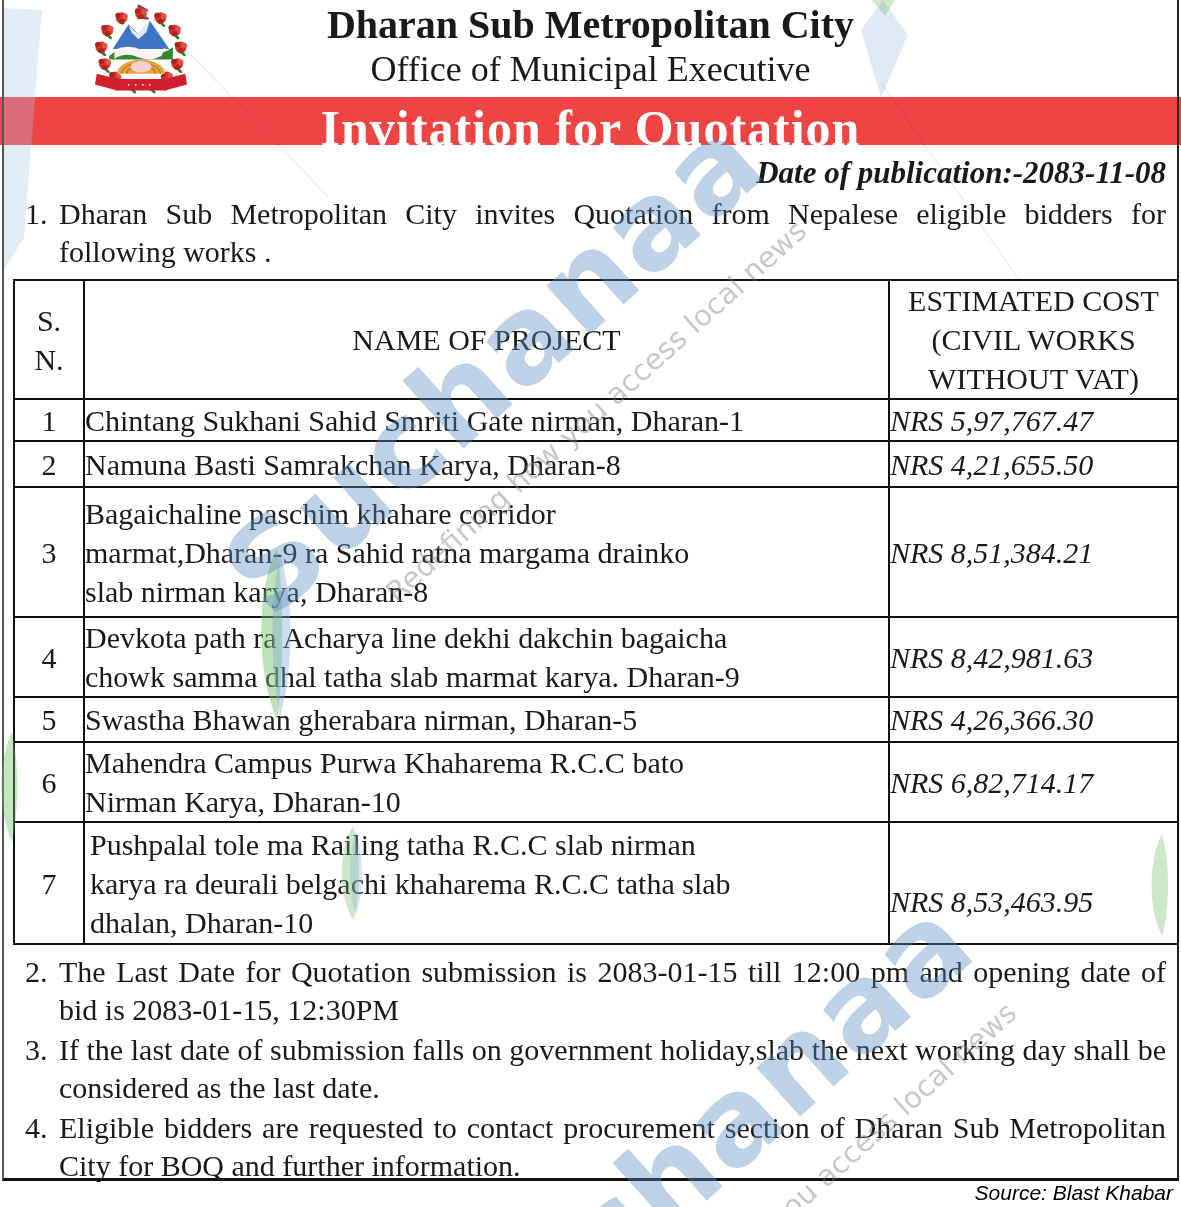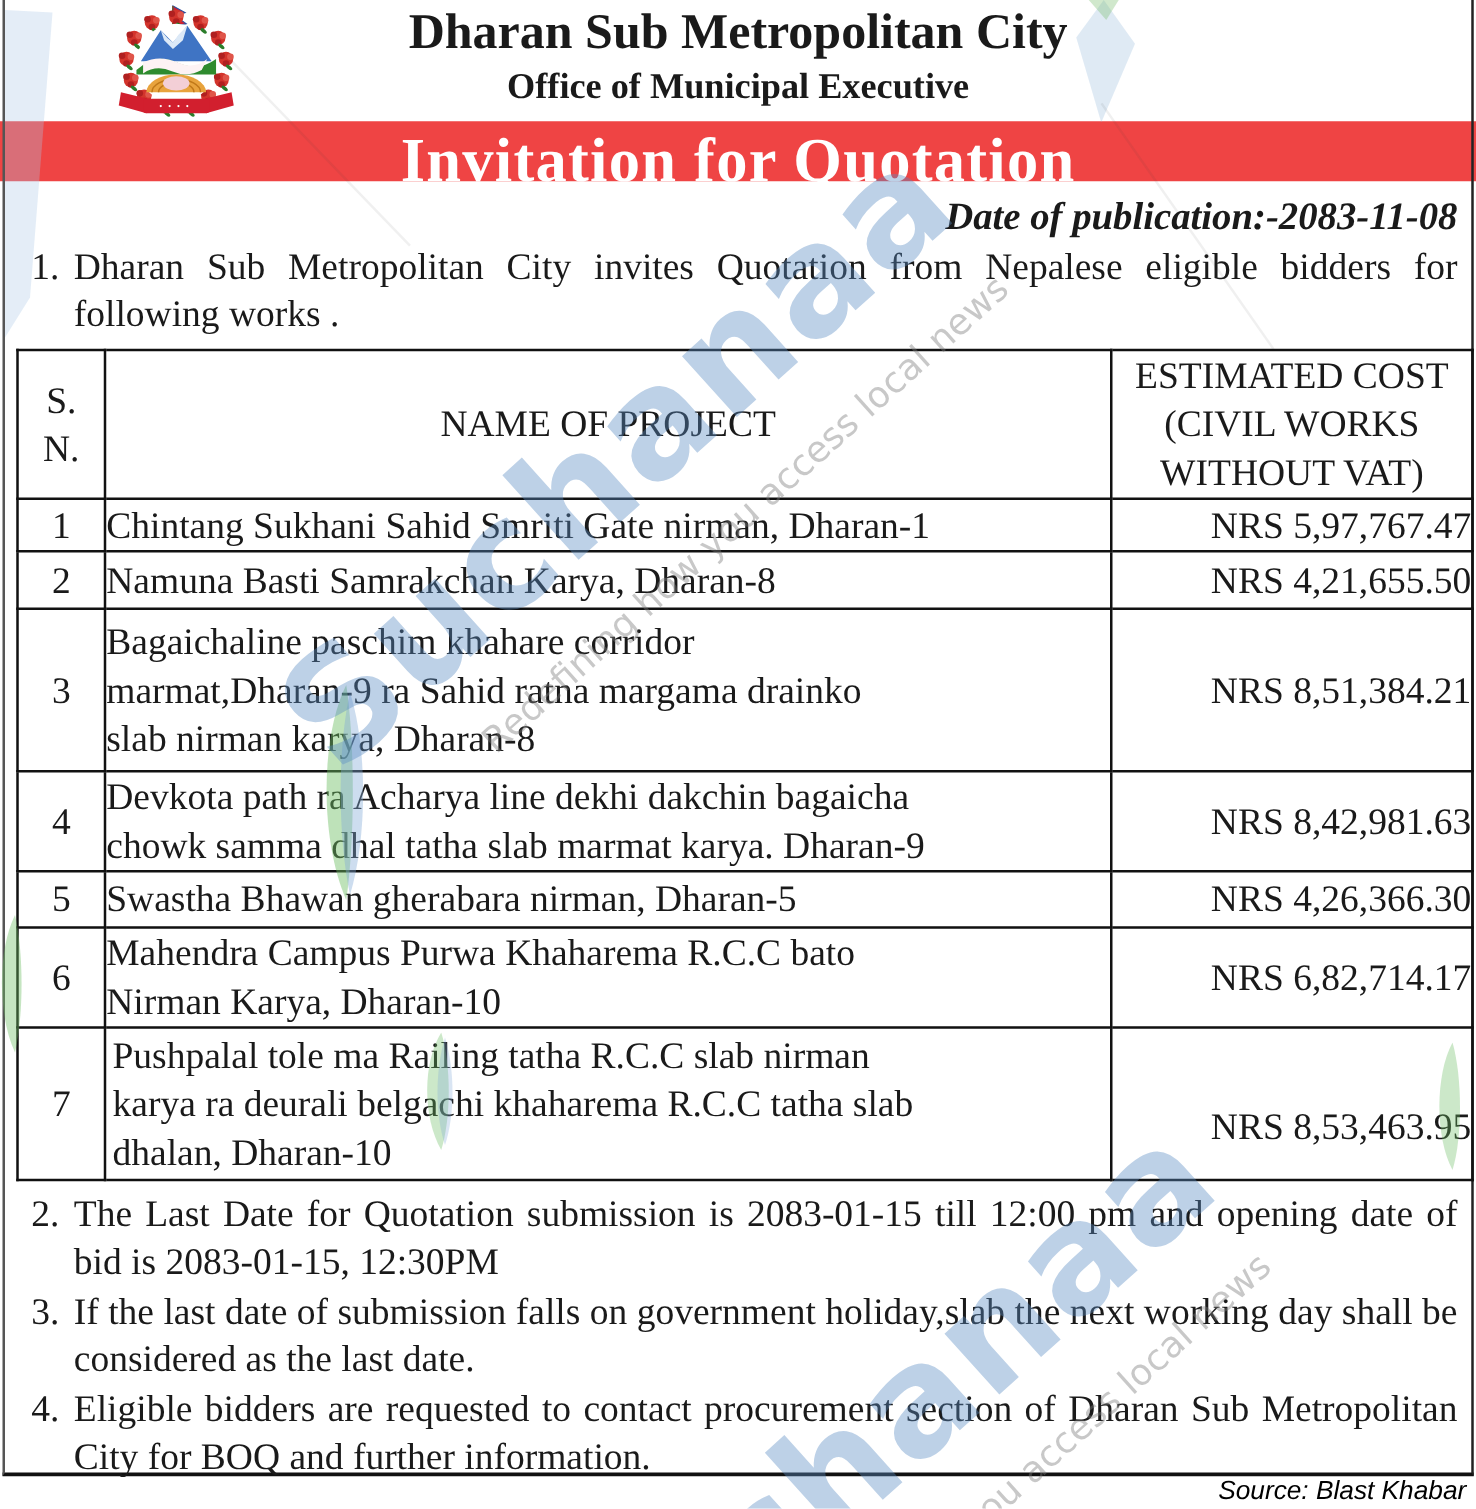--- a/index.html
+++ b/index.html
@@ -12,21 +12,21 @@
     color:#1a1a1a;
   }
   
   .deco{position:absolute;pointer-events:none;}
   .crease{position:absolute;background:rgba(60,60,60,.08);pointer-events:none;}
   
   .masthead{position:relative;height:97px;}
   .logo{position:absolute;left:84px;top:3px;width:114px;height:92px;}
   .mast-titles{position:absolute;left:0;right:0;top:0;text-align:center;}
   .org-name{font-size:40px;font-weight:bold;line-height:46px;margin-top:2px;}
-  .office-name{font-size:29px;font-weight:bold;line-height:42px;}
+  .office-name{font-size:36px;font-weight:normal;line-height:42px;}
   
   .banner{
     height:48px;background:#ef4444;color:#ffffff;
     text-align:center;font-size:50px;font-weight:bold;line-height:62px;
     letter-spacing:1px;
   }
   
   .frame{
     position:absolute;left:2px;top:0;width:1173px;height:1178px;
     border-left:2px solid #555;border-right:2px solid #222;
@@ -51,21 +51,21 @@
     font-size:30px;line-height:39px;vertical-align:middle;
     padding:0;box-sizing:border-box;
   }
   col.c-sn{width:70px;}
   col.c-proj{width:805px;}
   col.c-cost{width:289px;}
   th{text-align:center;}
   .th-head{height:104px;font-size:30px;line-height:36px;}
   td.sn{text-align:center;font-size:31px;}
   td.proj{padding-left:26px;padding-right:6px;text-align:left;}
-  td.cost{text-align:right;}
+  td.cost{text-align:left;font-style:italic;}
   tr.r1{height:42px;} tr.r2{height:46px;} tr.r3{height:130px;}
   tr.r4{height:75px;} tr.r5{height:45px;} tr.r6{height:80px;} tr.r7{height:122px;}
   tr.r7 td.proj{padding-left:5px;}
   tr.r7 td.cost{vertical-align:bottom;padding-bottom:22px;}
   
   .source{
     position:absolute;right:8px;top:1181px;
     font-family:"Liberation Sans", sans-serif;
     font-style:italic;font-size:21px;color:#000000;z-index:2;
   }

